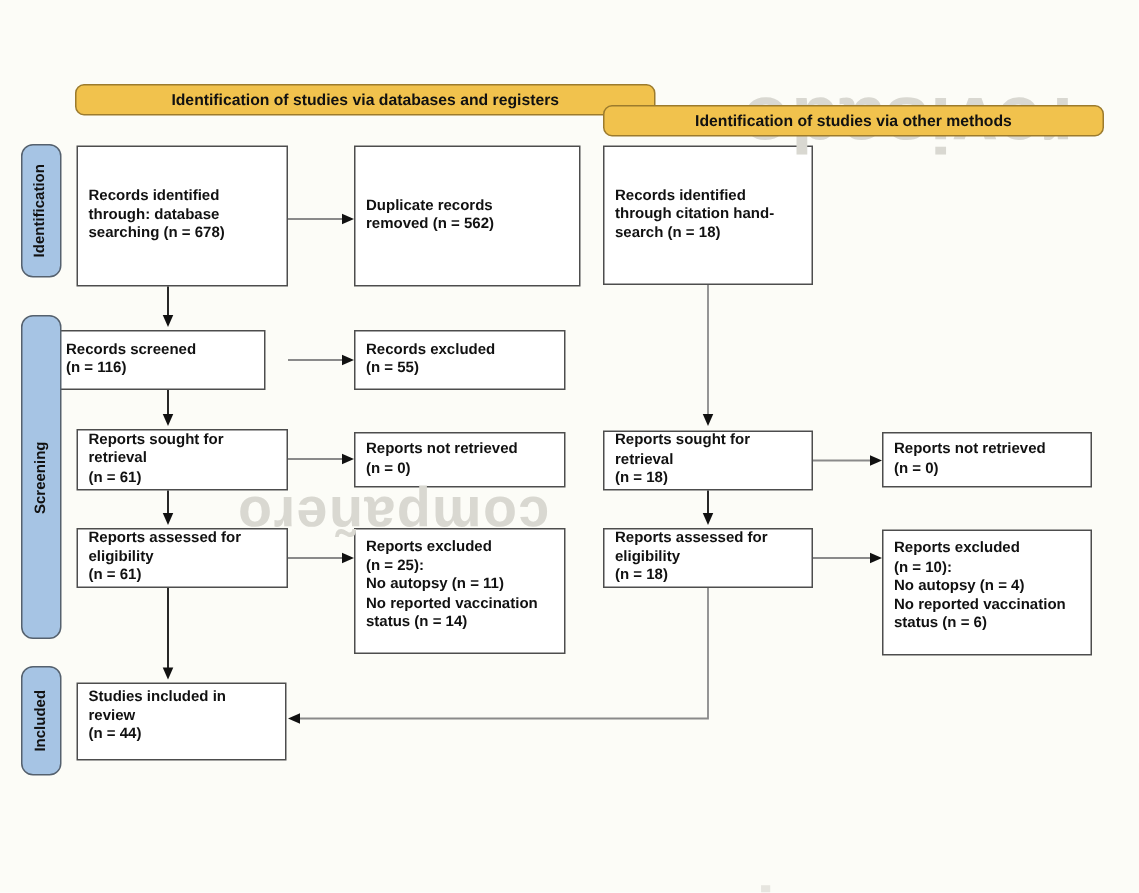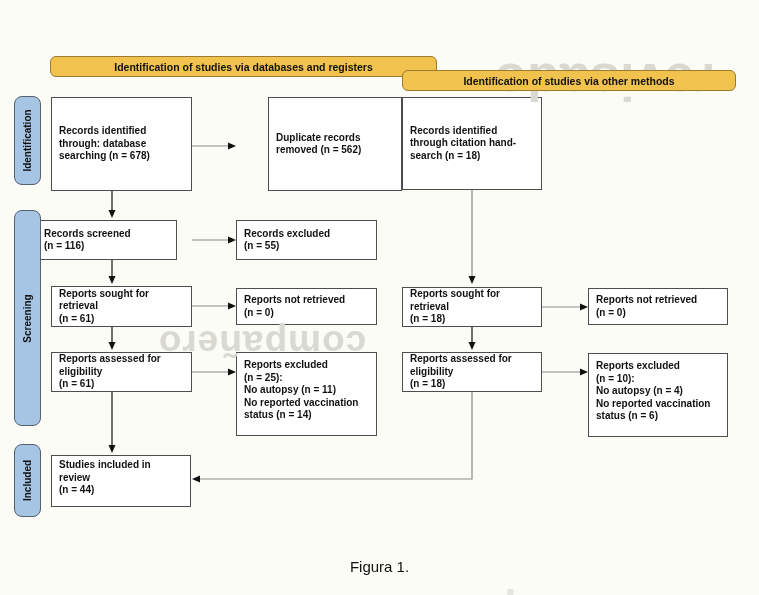--- a/index.html
+++ b/index.html
@@ -121,21 +121,21 @@
   </div>
   <div class="stage" style="left:14px;top:444px;height:73px;">
     <span>Included</span>
   </div>
 
   <div class="box v-center" style="left:51px;top:97px;width:141px;height:94px;">
     <div class="txt">Records identified
 through: database
 searching (n = 678)</div>
   </div>
-  <div class="box v-center" style="left:236px;top:97px;width:134px;height:94px;margin-left:32px;">
+  <div class="box v-center" style="left:236px;top:97px;width:151px;height:94px;">
     <div class="txt">Duplicate records
 removed (n = 562)</div>
   </div>
   <div class="box v-center" style="left:402px;top:97px;width:140px;height:93px;">
     <div class="txt">Records identified
 through citation hand-
 search (n = 18)</div>
   </div>
 
   <div class="box v-center" style="left:36px;top:220px;width:141px;height:40px;">
@@ -258,15 +258,14 @@
       <line class="ln-g" x1="542" y1="372" x2="580" y2="372"></line>
       <polygon class="hd" points="588,372 580,368.5 580,375.5"></polygon>
     </g>
 
     <g>
       <polyline class="ln-g" points="472,392 472,479 199,479"></polyline>
       <polygon class="hd" points="192,479 200,475.5 200,482.5"></polygon>
     </g>
   </svg>
 
-  <div class="caption">Figura 1.</div>
 
 </div>
 
 </body></html>

